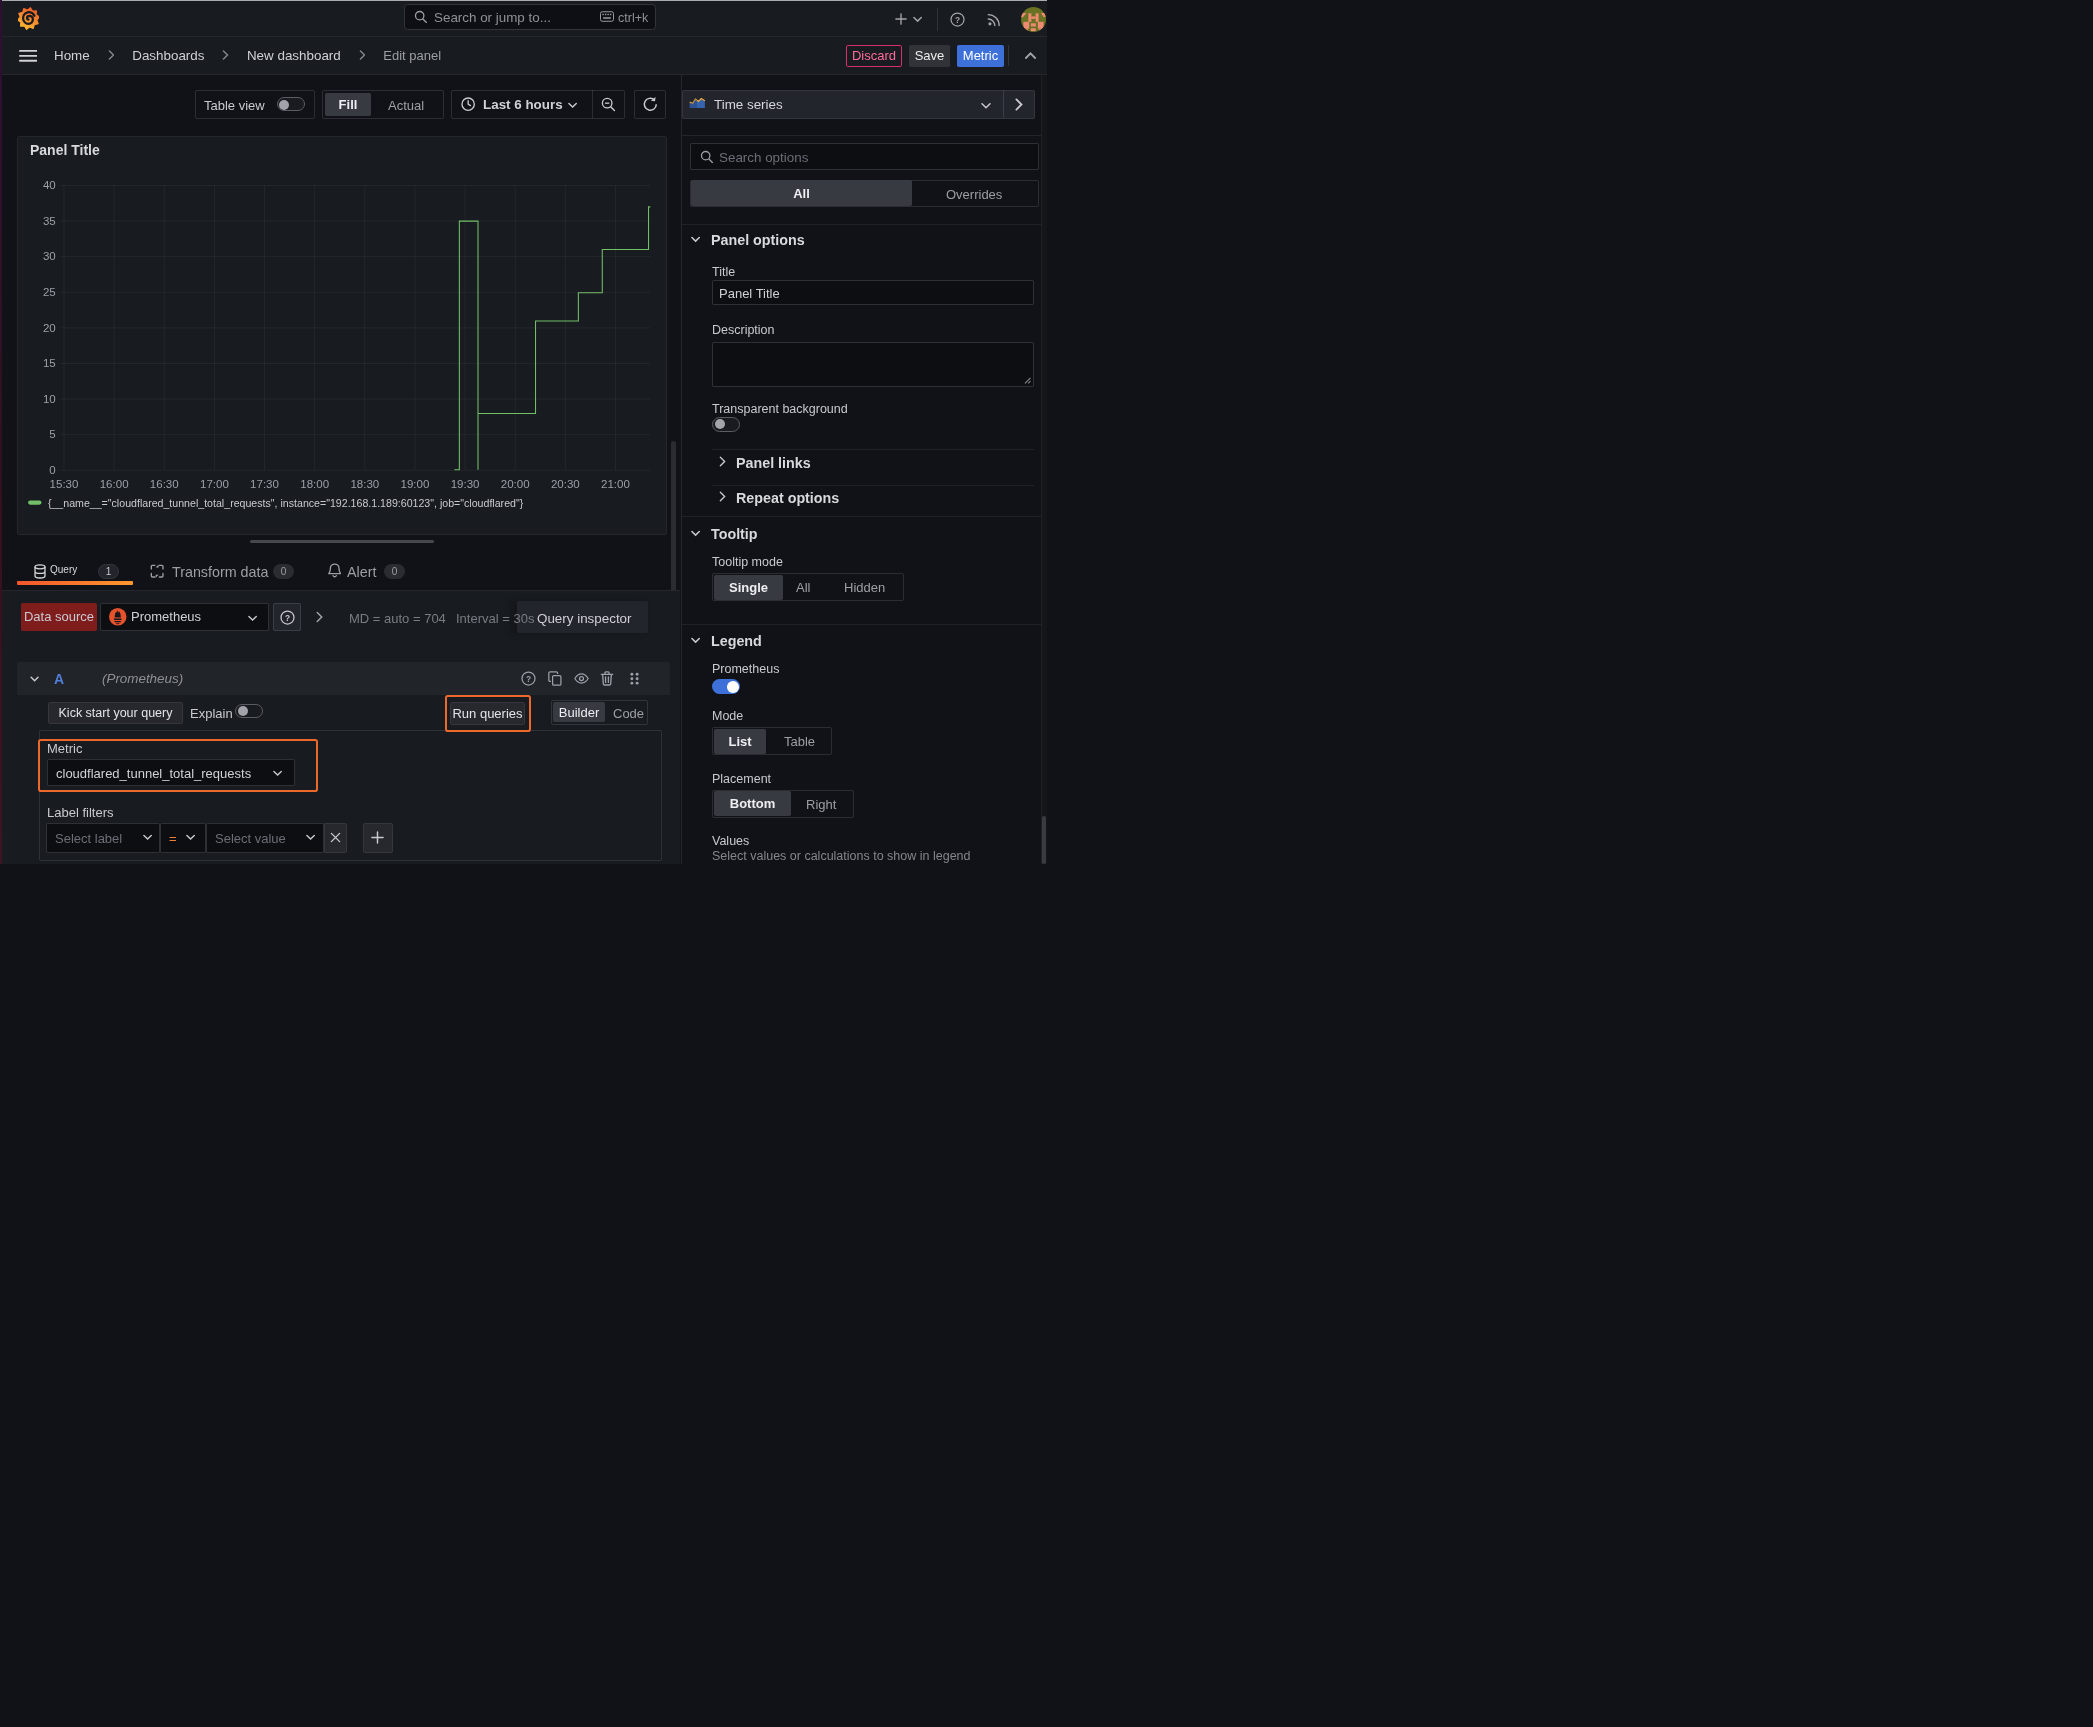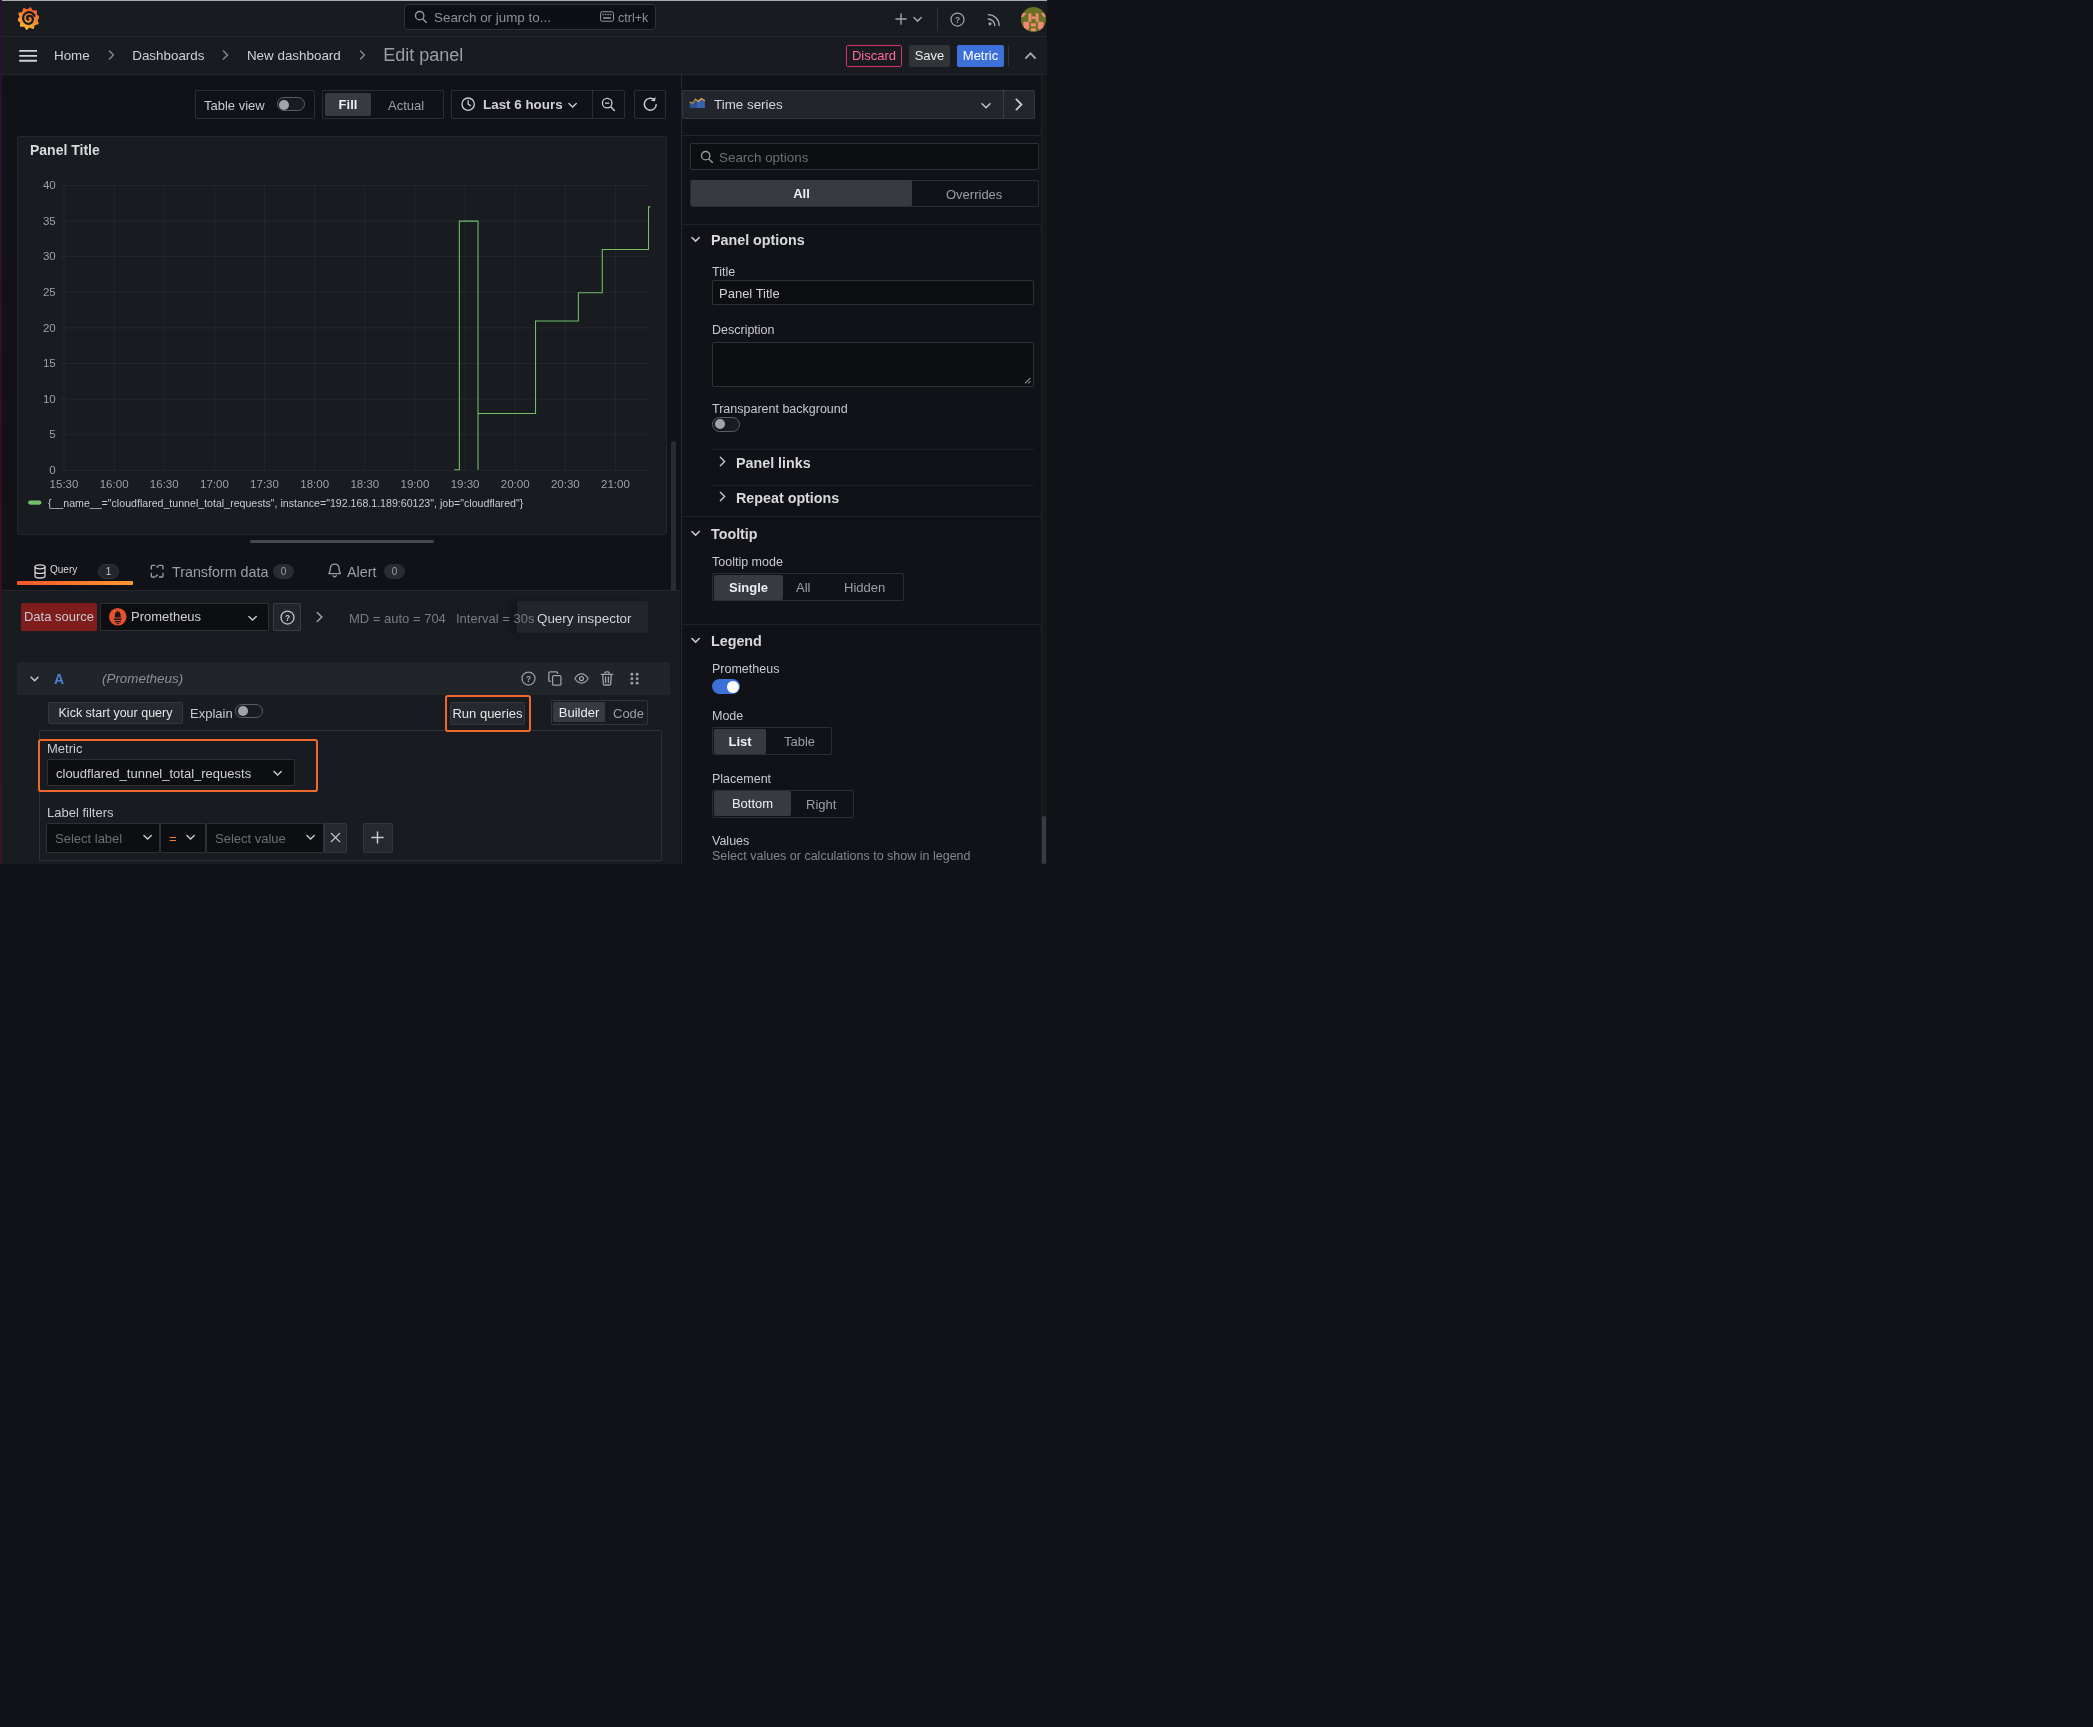--- a/index.html
+++ b/index.html
@@ -117,21 +117,21 @@
       <path d="M1.5 1 L6 5.5 L1.5 10" fill="none" stroke="#85878e" stroke-width="1.6" stroke-linecap="round"></path>
     </svg>
   <span class="txt" style="font-size:13.4px;color:#d0d1d7">Dashboards</span>
   <svg width="6.5" height="10" viewBox="0 0 7 11">
       <path d="M1.5 1 L6 5.5 L1.5 10" fill="none" stroke="#85878e" stroke-width="1.6" stroke-linecap="round"></path>
     </svg>
   <span class="txt" style="font-size:13.4px;color:#d0d1d7">New dashboard</span>
   <svg width="6.5" height="10" viewBox="0 0 7 11">
       <path d="M1.5 1 L6 5.5 L1.5 10" fill="none" stroke="#85878e" stroke-width="1.6" stroke-linecap="round"></path>
     </svg>
-  <span class="txt" style="font-size:18px;color:#9d9fa6">Edit panel</span>
+  <span class="txt" style="font-size:13px;color:#9d9fa6">Edit panel</span>
 </div>
 <div class="abs" style="left:846px;top:45px;width:56px;height:21.5px;border:0.9px solid #dc2e69;border-radius:1.8px;color:#ff6c9b;font-size:13px;display:flex;align-items:center;justify-content:center">Discard</div>
 <div class="abs" style="left:909px;top:45px;width:41px;height:21.5px;background:#313338;border-radius:1.8px;color:#eceded;font-size:13px;display:flex;align-items:center;justify-content:center">Save</div>
 <div class="abs" style="left:957px;top:45px;width:47px;height:21.5px;background:#3d71d9;border-radius:1.8px;color:#ffffff;font-size:13px;display:flex;align-items:center;justify-content:center">Metric</div>
 <div class="abs" style="left:1008px;top:45px;width:0.9px;height:21px;background:#33343b"></div>
 <svg class="abs" style="left:1025px;top:52px" width="11" height="7.4" viewBox="0 0 12 8">
     <path d="M1 6.5 L6 1.5 L11 6.5" fill="none" stroke="#a2a4ab" stroke-width="2" stroke-linecap="round"></path>
   </svg>
 
 <div class="abs ctl" style="left:195px;top:90px;width:120px;height:29px"></div>
@@ -450,20 +450,20 @@
 <div class="abs txt" style="left:711px;top:633px;font-size:14.3px;font-weight:700;color:#d8d9dd">Legend</div>
 <div class="abs txt" style="left:712px;top:662px;font-size:12.5px;color:#c9cad1">Prometheus</div>
 <div class="abs" style="left:712px;top:679px;width:28px;height:15.4px;border-radius:8.3px;background:#3d71d9"></div>
 <div class="abs" style="left:727px;top:681px;width:11.7px;height:11.7px;border-radius:50%;background:#ffffff"></div>
 <div class="abs txt" style="left:712px;top:709px;font-size:12.5px;color:#c9cad1">Mode</div>
 <div class="abs ctl" style="left:712px;top:727px;width:120px;height:28px"></div>
 <div class="abs seg-on" style="left:714px;top:729px;width:52px;height:24.5px;font-size:13px;display:flex;align-items:center;justify-content:center;font-weight:700">List</div>
 <div class="abs txt" style="left:784px;top:734px;color:#9d9fa6">Table</div>
 <div class="abs txt" style="left:712px;top:772px;font-size:12.5px;color:#c9cad1">Placement</div>
 <div class="abs ctl" style="left:712px;top:790px;width:142px;height:28px"></div>
-<div class="abs seg-on" style="left:714px;top:791px;width:77px;height:24.5px;font-size:13px;display:flex;align-items:center;justify-content:center;font-weight:400">Bottom</div>
+<div class="abs seg-on" style="left:714px;top:791px;width:77px;height:24.5px;font-size:13px;display:flex;align-items:center;justify-content:center;font-weight:700">Bottom</div>
 <div class="abs txt" style="left:806px;top:797px;color:#9d9fa6">Right</div>
 <div class="abs txt" style="left:712px;top:834px;font-size:12.5px;color:#c9cad1">Values</div>
 <div class="abs txt" style="left:712px;top:849px;font-size:12.5px;color:#84868d">Select values or calculations to show in legend</div>
 
 <div class="abs" style="left:1041px;top:75px;width:6px;height:789px;background:#15161a;border-left:0.9px solid #202127"></div>
 <div class="abs" style="left:1042px;top:816px;width:3.7px;height:48px;border-radius:1.8px;background:#3a3b41"></div>
 
 
 </body></html>

